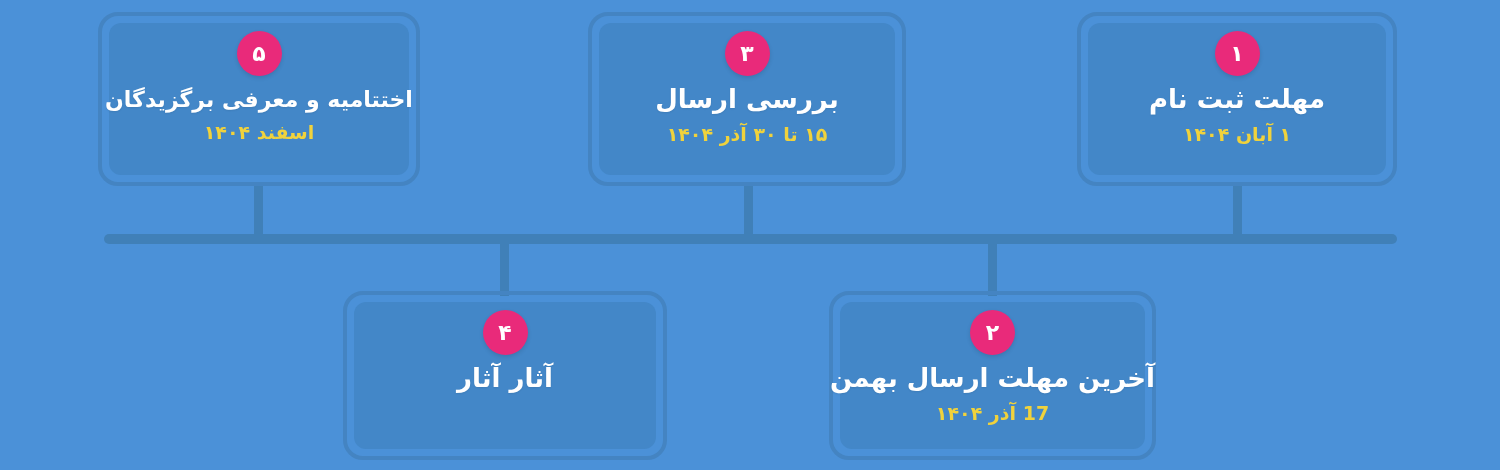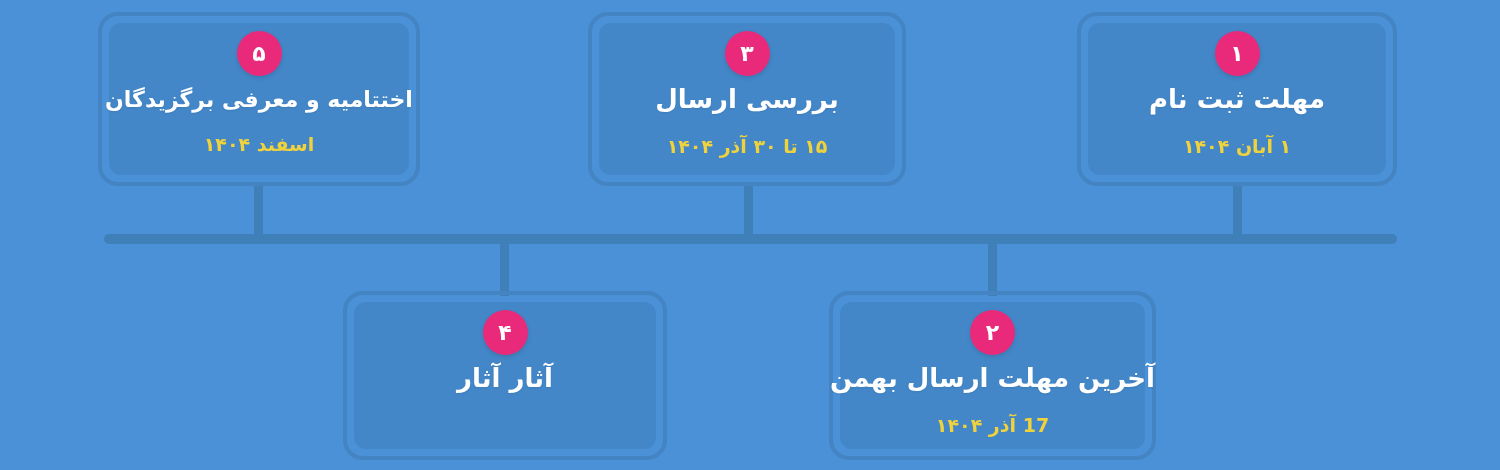--- a/index.html
+++ b/index.html
@@ -89,21 +89,21 @@
     margin-top: 8px;
     white-space: nowrap;
     text-align: center;
     text-shadow: 0 1px 2px rgba(0,0,0,0.08);
   }
   .step-title.long { font-size: 22px; margin-top: 11px; }
   .step-date {
     color: var(--date-color);
     font-size: 19px;
     font-weight: bold;
-    margin-top: 21px;
+    margin-top: 9px;
     white-space: nowrap;
   }
 </style>
 </head>
 <body>
 
 <div class="canvas" dir="rtl">
 
   <div class="axis"></div>
 

